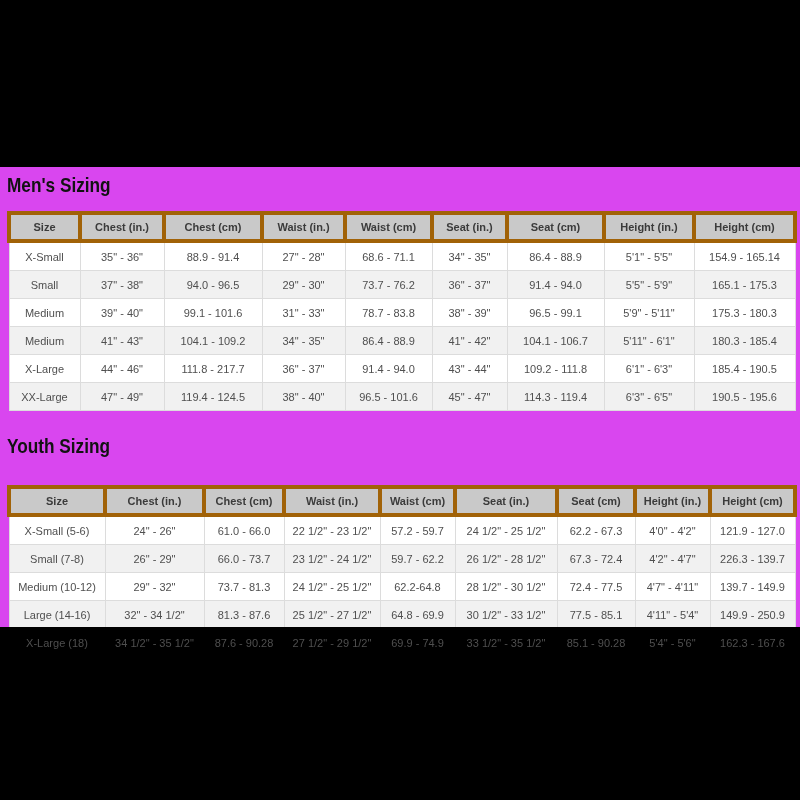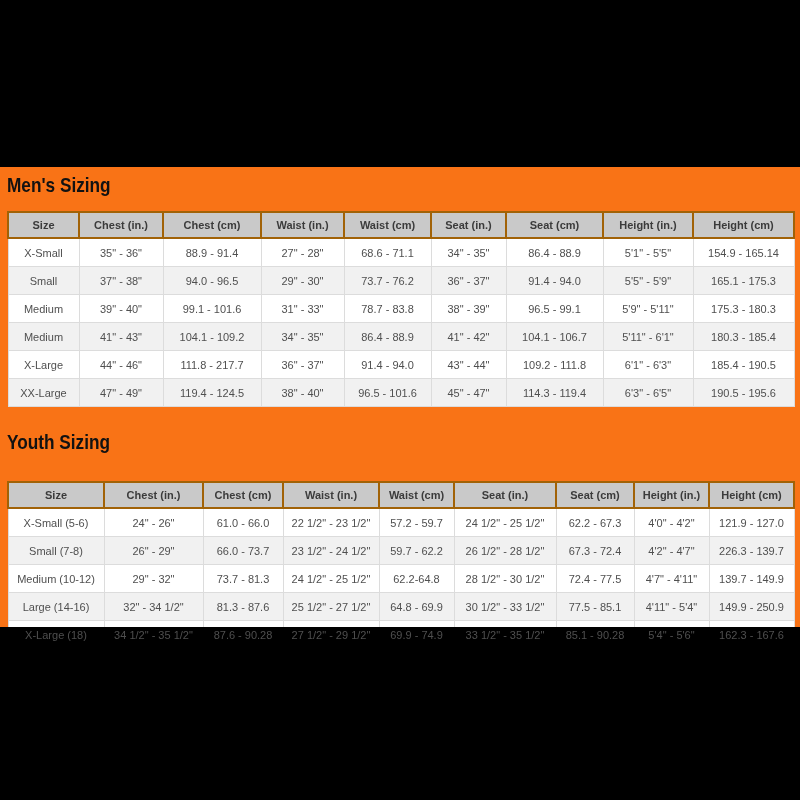--- a/index.html
+++ b/index.html
@@ -3,21 +3,21 @@
 <meta charset="utf-8">
 <style>
   html, body { margin: 0; padding: 0; }
   body {
     width: 800px; height: 800px;
     background: #000;
     font-family: "Liberation Sans", sans-serif;
     overflow: hidden;
   }
   .topbar    { height: 167px; background: #000; }
-  .content   { height: 460px; background: #f97316; box-sizing: border-box; padding: 0 7px; }
+  .content   { height: 460px; background: #d946ef; box-sizing: border-box; padding: 0 7px; }
   .bottombar { height: 173px; background: #000; }
 
   h2.section-heading {
     margin: 0;
     padding-top: 5px;
     font-size: 21px;
     line-height: 26px;
     font-weight: 700;
     color: #121212;
     transform: scaleX(0.82);
@@ -29,21 +29,21 @@
 
   table.sizing-table {
     border-collapse: collapse;
     table-layout: fixed;
     width: 786px;
     font-size: 11px;
   }
   table.sizing-table th {
     height: 24px;
     background: #c9c9c9;
-    border: 2px solid #a16207;
+    border: 4px solid #a16207;
     font-weight: 700;
     color: #3b3b3b;
     text-align: center;
     padding: 0 2px;
   }
   table.sizing-table td {
     height: 27px;
     border: 1px solid #dcdcdc;
     background: #ffffff;
     color: #4f4f4f;

